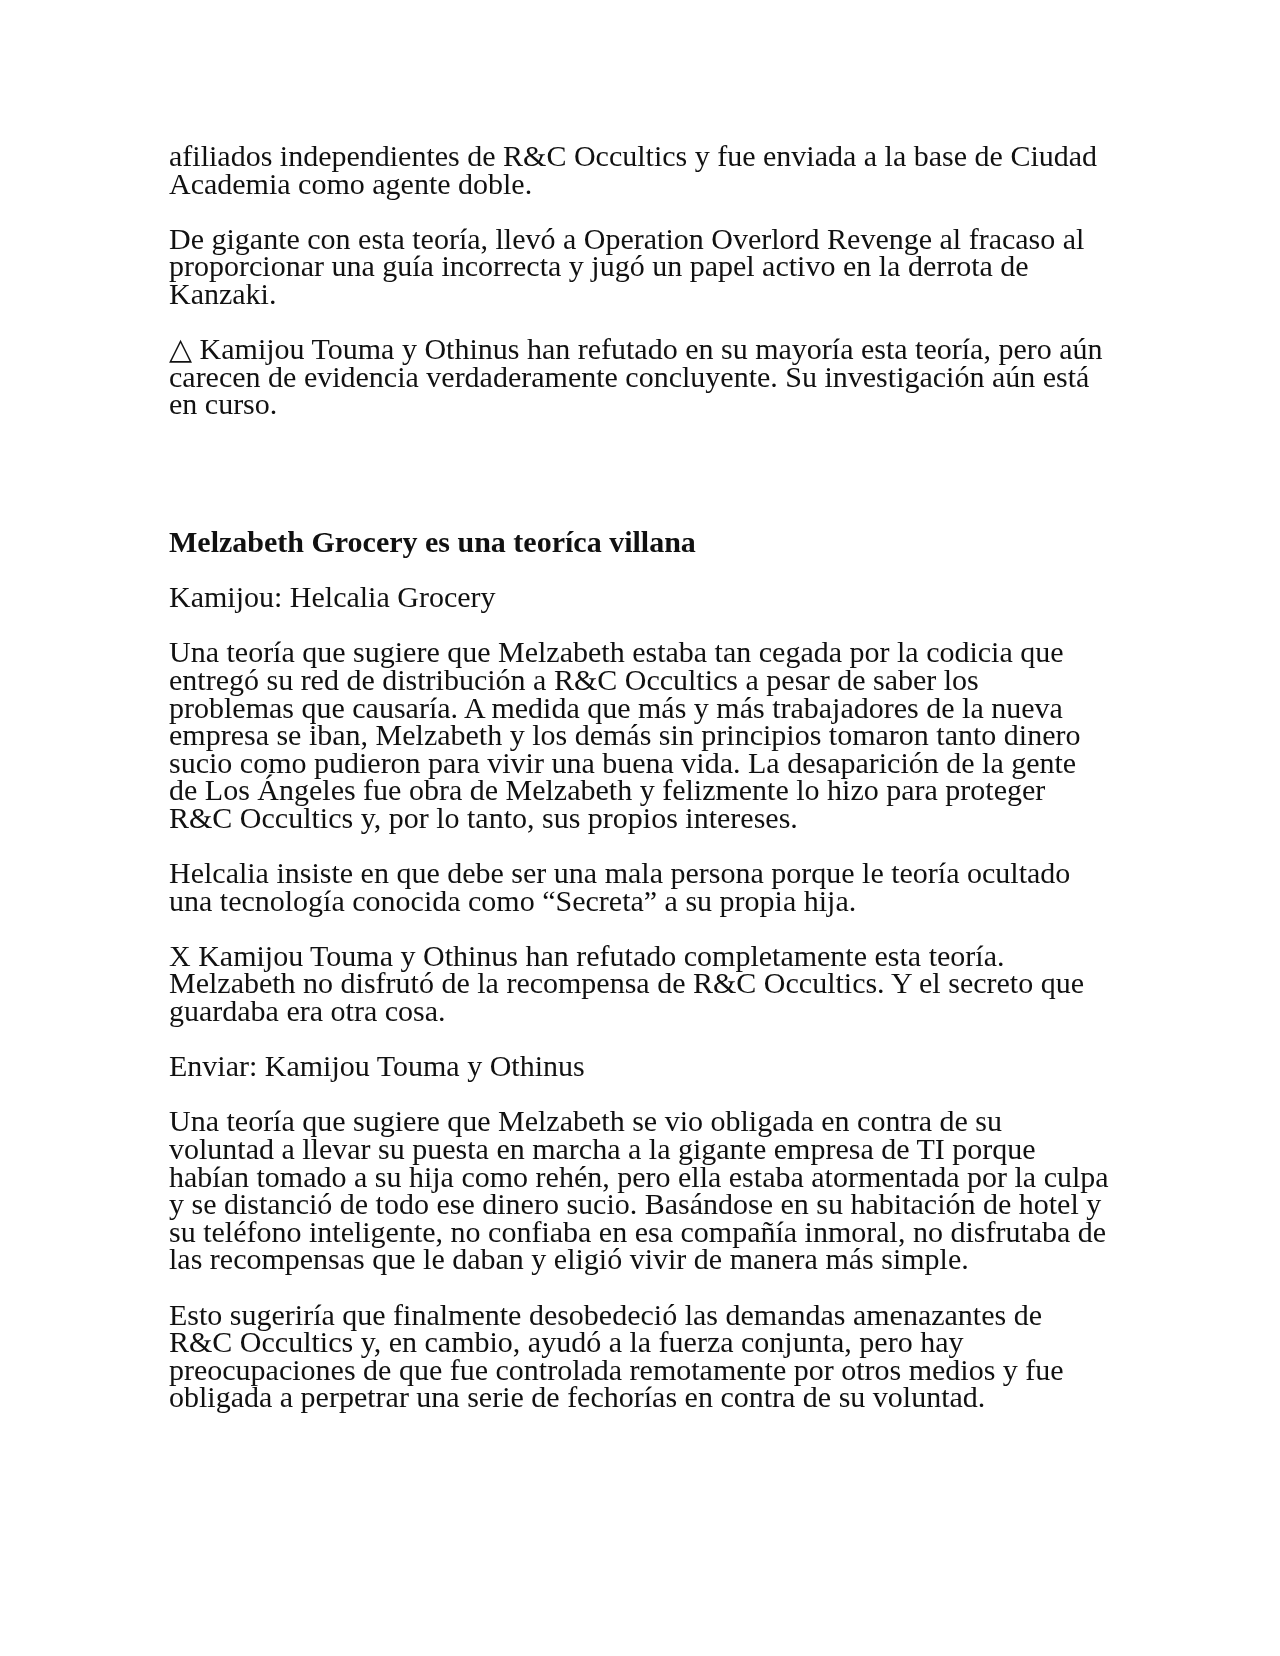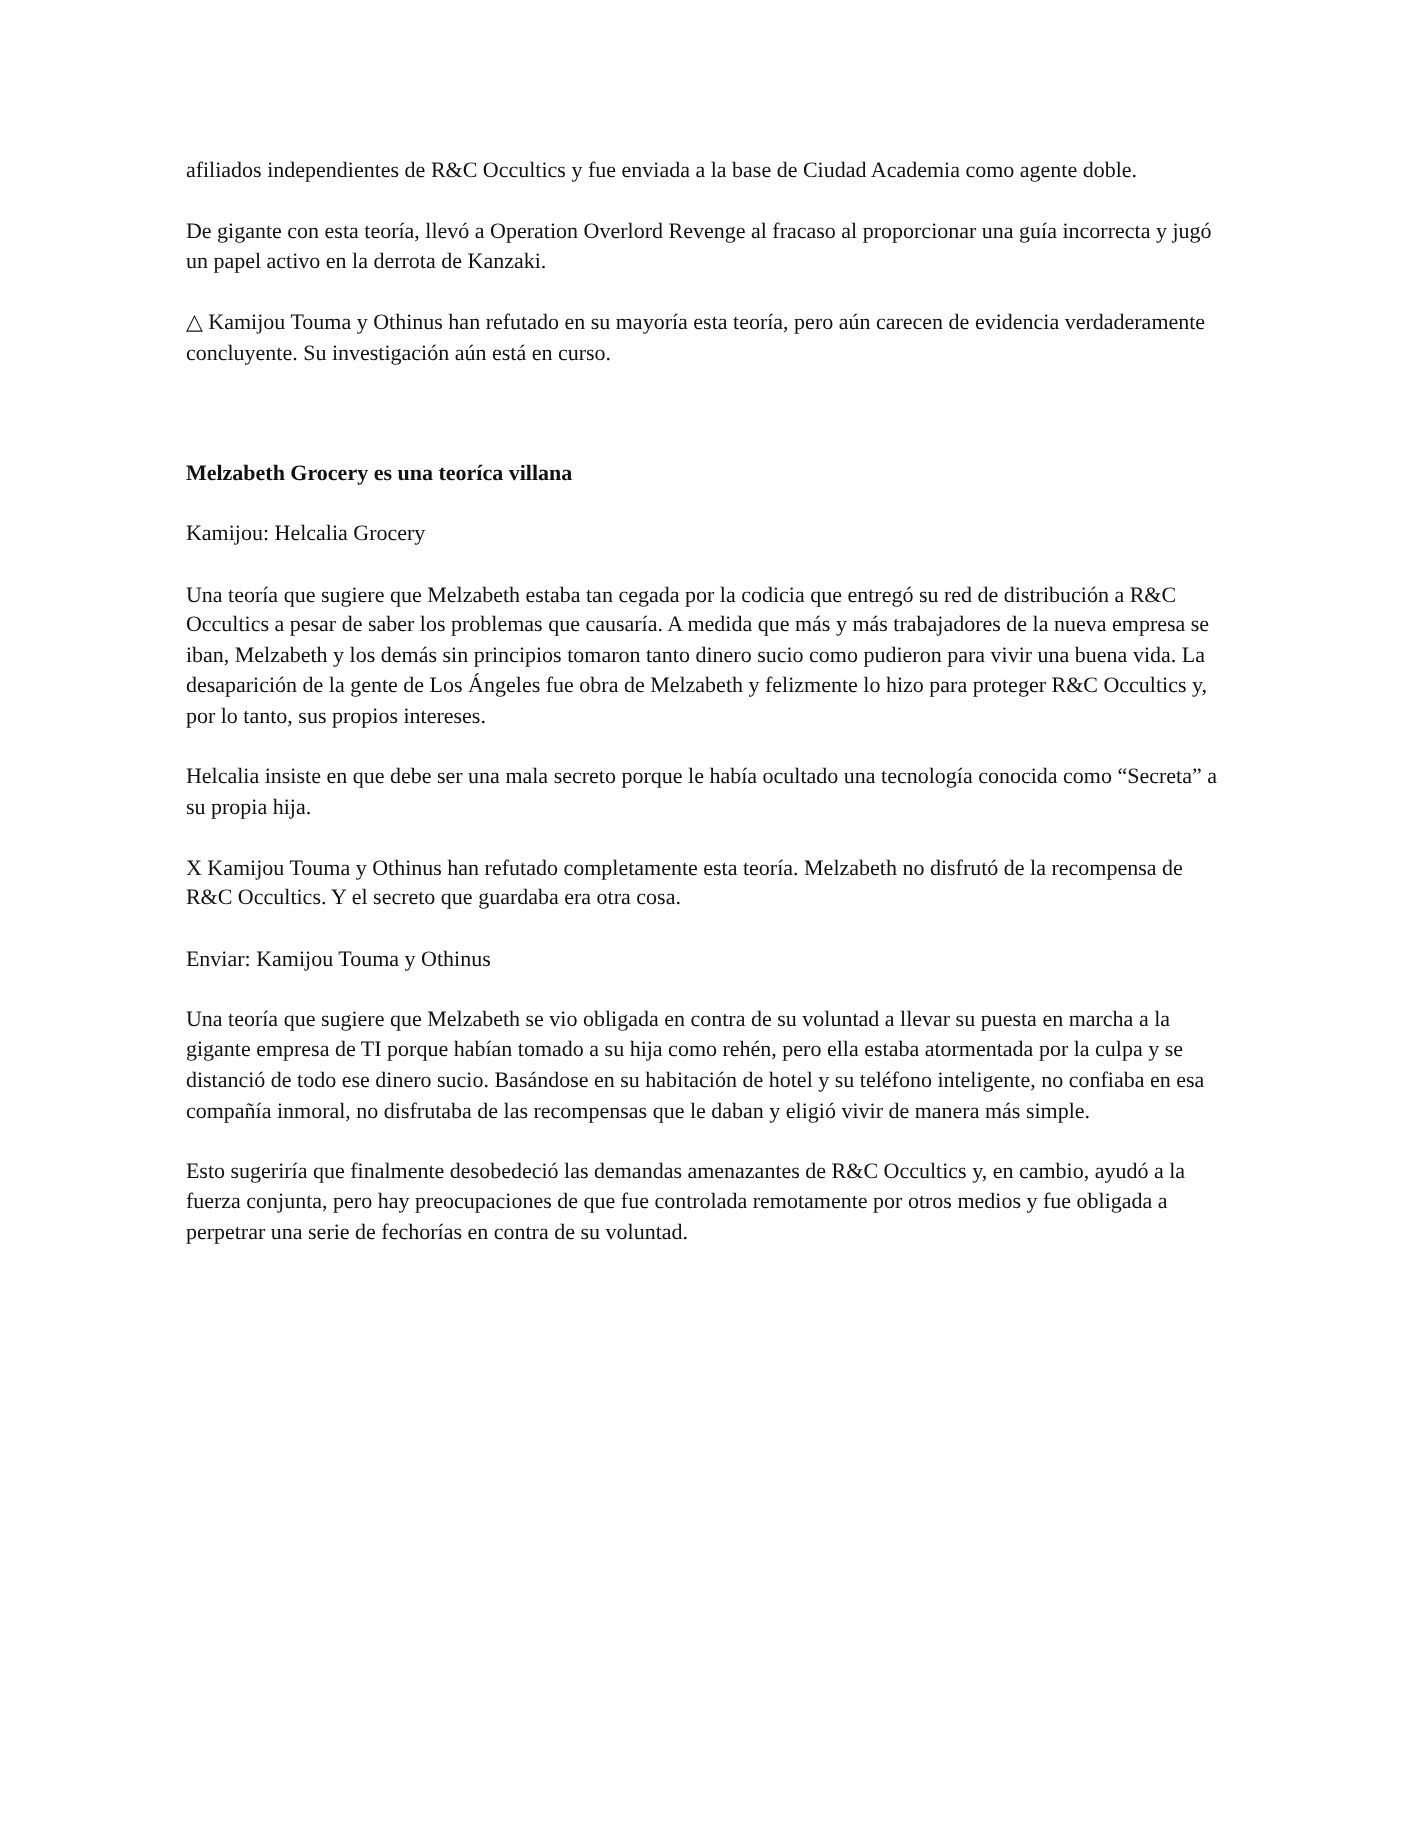--- a/index.html
+++ b/index.html
@@ -16,43 +16,43 @@
       color: #111111;
     }
     .page {
       position: absolute;
       left: 169px;
       top: 142px;
       width: 940px;
     }
     p {
       margin: 0;
-      font-size: 20px;
+      font-size: 30px;
       line-height: 27.6px;
     }
     .gap { margin-top: 27.6px; }
-    .section-gap { margin-top: 82px; }
+    .section-gap { margin-top: 110px; }
     .heading {
       font-weight: bold;
     }
   </style>
 </head>
 <body>
 
 <div class="page">
 
   <p>afiliados independientes de R&amp;C Occultics y fue enviada a la base de Ciudad Academia como agente doble.</p>
   <p class="gap">De gigante con esta teoría, llevó a Operation Overlord Revenge al fracaso al proporcionar una guía incorrecta y jugó un papel activo en la derrota de Kanzaki.</p>
   <p class="gap">△ Kamijou Touma y Othinus han refutado en su mayoría esta teoría, pero aún carecen de evidencia verdaderamente concluyente. Su investigación aún está en curso.</p>
 
   <div>
     <p class="heading section-gap">Melzabeth Grocery es una teoríca villana</p>
     <p class="gap">Kamijou: Helcalia Grocery</p>
     <p class="gap">Una teoría que sugiere que Melzabeth estaba tan cegada por la codicia que entregó su red de distribución a R&amp;C Occultics a pesar de saber los problemas que causaría. A medida que más y más trabajadores de la nueva empresa se iban, Melzabeth y los demás sin principios tomaron tanto dinero sucio como pudieron para vivir una buena vida. La desaparición de la gente de Los Ángeles fue obra de Melzabeth y felizmente lo hizo para proteger R&amp;C Occultics y, por lo tanto, sus propios intereses.</p>
-    <p class="gap">Helcalia insiste en que debe ser una mala secreto porque le había ocultado una tecnología conocida como “Secreta” a su propia hija.</p>
+    <p class="gap">Helcalia insiste en que debe ser una mala persona porque le teoría ocultado una tecnología conocida como “Secreta” a su propia hija.</p>
     <p class="gap">X Kamijou Touma y Othinus han refutado completamente esta teoría. Melzabeth no disfrutó de la recompensa de R&amp;C Occultics. Y el secreto que guardaba era otra cosa.</p>
   </div>
 
   <div>
     <p class="gap">Enviar: Kamijou Touma y Othinus</p>
     <p class="gap">Una teoría que sugiere que Melzabeth se vio obligada en contra de su voluntad a llevar su puesta en marcha a la gigante empresa de TI porque habían tomado a su hija como rehén, pero ella estaba atormentada por la culpa y se distanció de todo ese dinero sucio. Basándose en su habitación de hotel y su teléfono inteligente, no confiaba en esa compañía inmoral, no disfrutaba de las recompensas que le daban y eligió vivir de manera más simple.</p>
     <p class="gap">Esto sugeriría que finalmente desobedeció las demandas amenazantes de R&amp;C Occultics y, en cambio, ayudó a la fuerza conjunta, pero hay preocupaciones de que fue controlada remotamente por otros medios y fue obligada a perpetrar una serie de fechorías en contra de su voluntad.</p>
   </div>
 
 </div>

